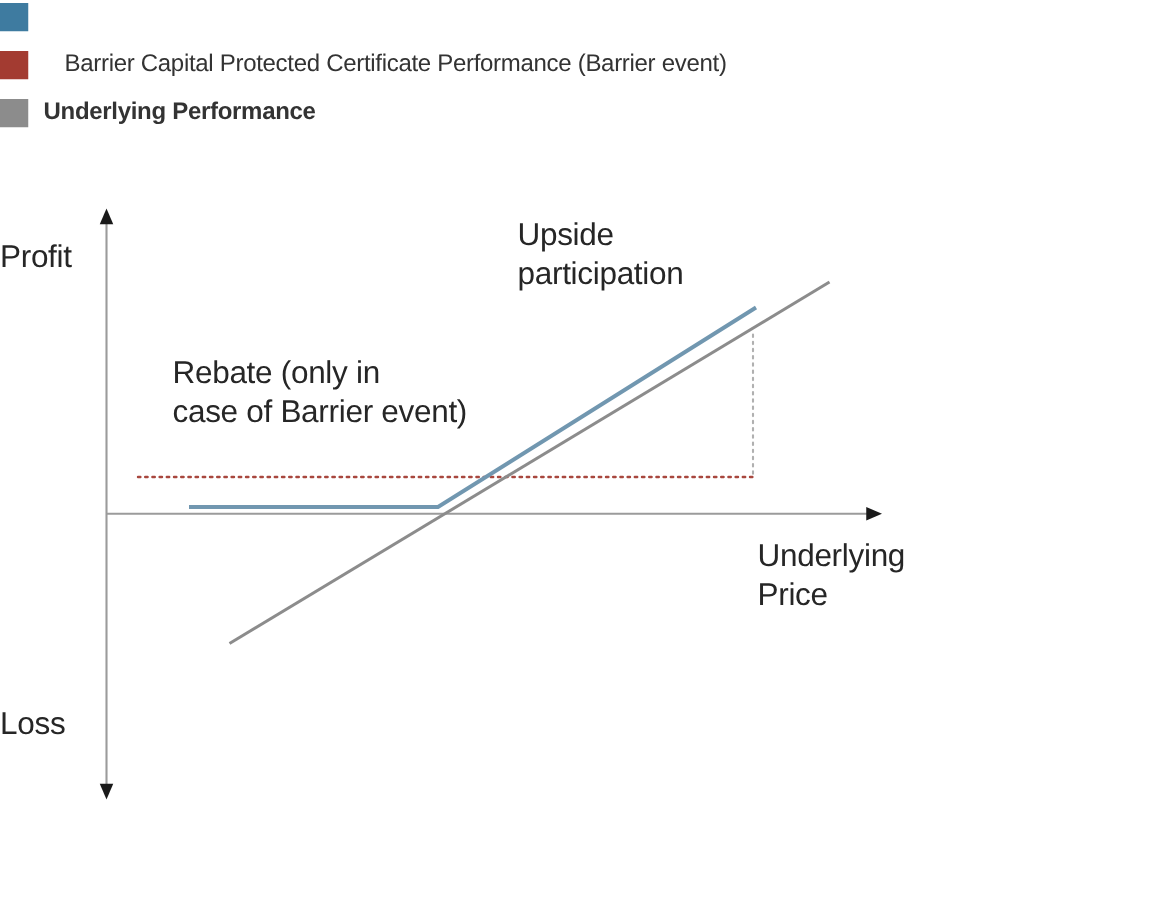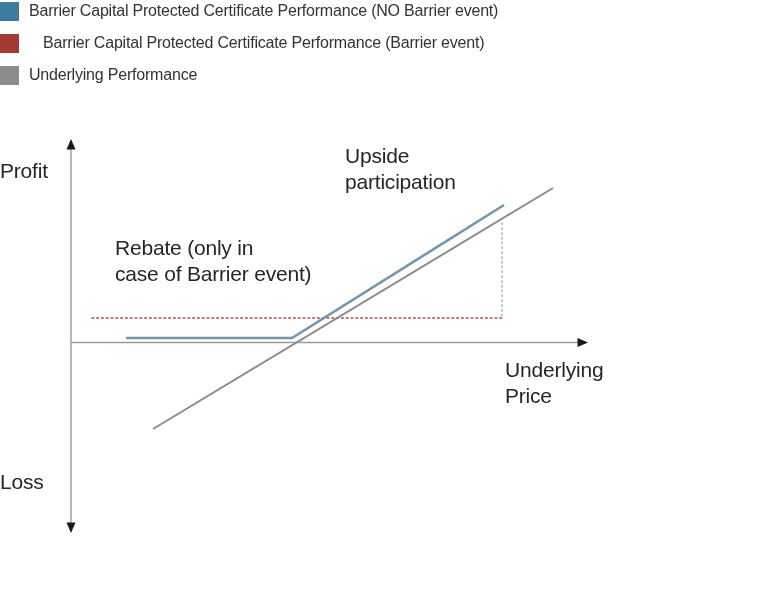--- a/index.html
+++ b/index.html
@@ -4,35 +4,34 @@
 <style>
   html,body{margin:0;padding:0;background:#ffffff;}
   body{
     width:769px;height:601px;position:relative;overflow:hidden;
     font-family:"Liberation Sans", sans-serif;
   }
   .legend{position:absolute;left:0;top:0;width:769px;}
   .legend-item{position:absolute;left:0;display:flex;align-items:center;gap:10px;height:20px;}
   .legend-item.row0{top:1px;}
   .legend-item.row1{top:33px;gap:24px;}
-  .legend-item.row2{top:65px;}
+  .legend-item.row2{top:65px;font-weight:bold;}
   .legend-swatch{width:19px;height:19px;flex:0 0 19px;display:block;}
   .legend-label{font-size:16px;color:#333333;letter-spacing:-0.2px;white-space:nowrap;}
   .chart-svg{position:absolute;left:0;top:0;}
   .chart-text{font-family:"Liberation Sans", sans-serif;font-size:21px;letter-spacing:-0.2px;}
 </style>
 </head>
 <body>
 
 <div class="legend">
   <div class="legend-item row0">
     <svg class="legend-swatch" width="19" height="19">
       <rect x="0" y="0" width="19" height="19" fill="#3e7ba0"></rect>
     </svg>
-    <span class="legend-label">Barrier Capital Protected Certificate Performance (NO Barrier event)</span>
   </div>
   <div class="legend-item row1">
     <svg class="legend-swatch" width="19" height="19">
       <rect x="0" y="0" width="19" height="19" fill="#a33b31"></rect>
     </svg>
     <span class="legend-label">Barrier Capital Protected Certificate Performance (Barrier event)</span>
   </div>
   <div class="legend-item row2">
     <svg class="legend-swatch" width="19" height="19">
       <rect x="0" y="0" width="19" height="19" fill="#8c8c8c"></rect>

